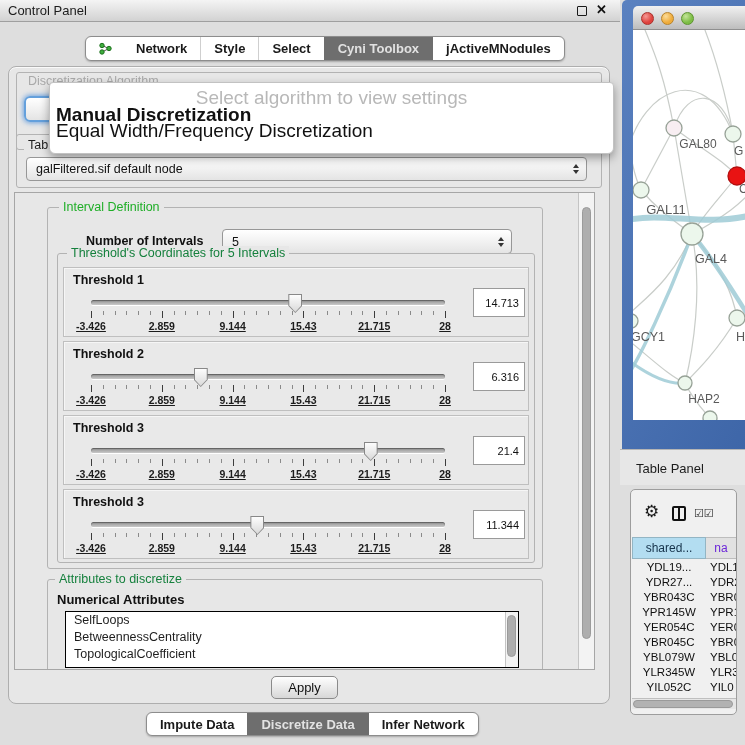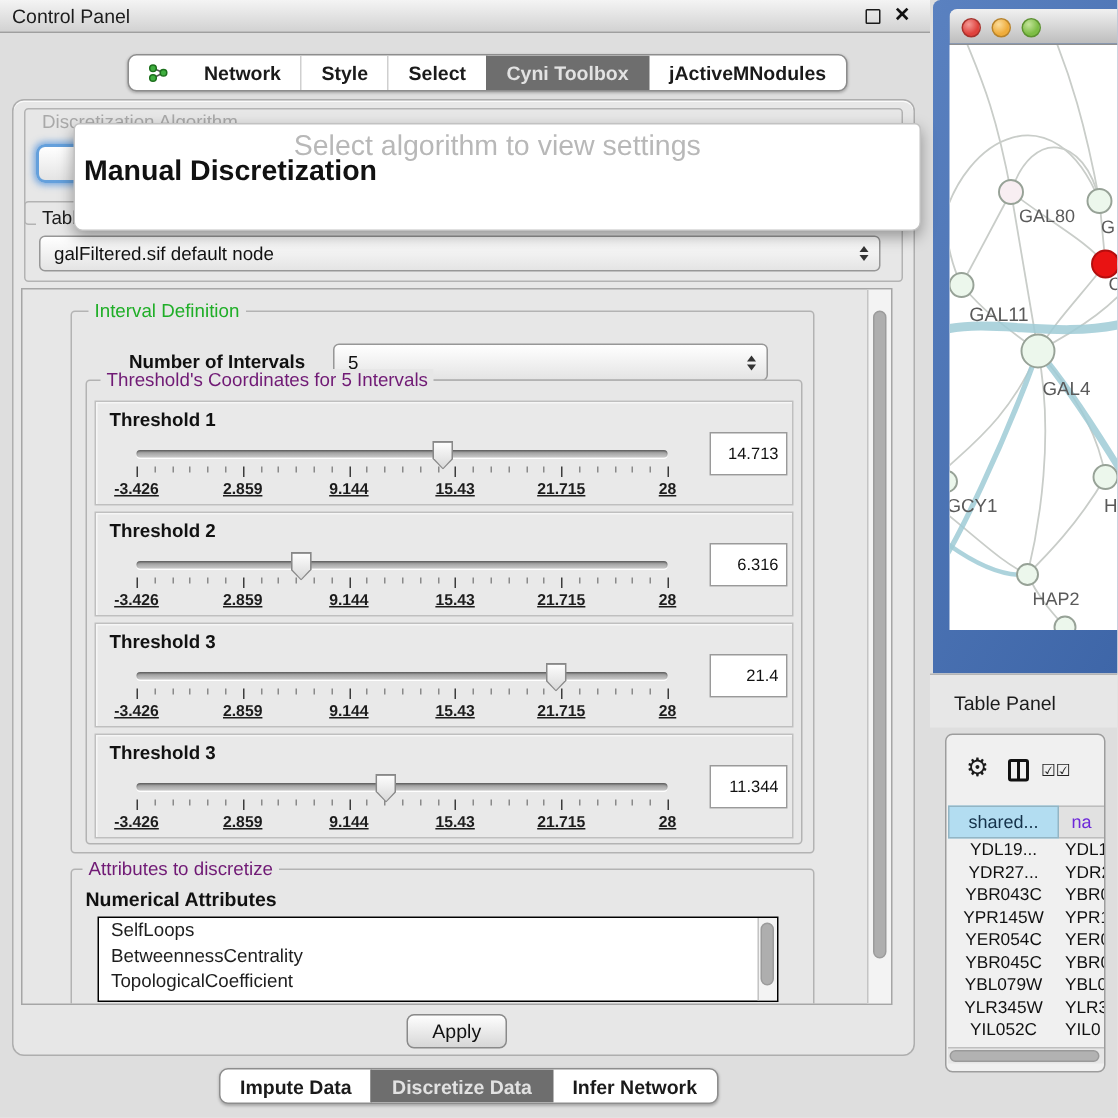--- a/index.html
+++ b/index.html
@@ -22,21 +22,21 @@
   .tabpill .tab.sel + .tab { border-left-color:#6e6e6e; }
   #topTabs { left:85px; top:36px; height:25px; }
   #bottomTabs { left:146px; top:712px; height:24px; }
 
   #mainPanel { position:absolute; left:8px; top:66px; width:602px; height:638px;
     background:#e7e7e7; border:1px solid #aeaeae; border-radius:8px; box-shadow:inset 0 1px 0 #fafafa; }
 
   .groupbox { position:absolute; border:1px solid #b3b3b3; border-radius:3px; }
   .grouplabel { position:absolute; font-size:12.5px; background:#e7e7e7; padding:0 4px; white-space:nowrap; z-index:2; }
   .glabel-green { color:#1fae27; }
-  .glabel-blue  { color:#701a75; }
+  .glabel-blue  { color:#15803d; }
   .glabel-dark  { color:#1c1c1c; }
   .glabel-gray  { color:#a9a9a9; }
 
   .combo { position:absolute; background:linear-gradient(#ffffff,#e4e4e4); border:1px solid #979797;
     border-radius:4px; font-size:12.5px; color:#111; display:flex; align-items:center; padding:0 9px; }
   .stepper { position:absolute; right:7px; top:50%; transform:translateY(-50%); display:flex; flex-direction:column; gap:2px; }
   .stepper .up   { width:0; height:0; border-left:3.5px solid transparent; border-right:3.5px solid transparent; border-bottom:4.5px solid #333; }
   .stepper .down { width:0; height:0; border-left:3.5px solid transparent; border-right:3.5px solid transparent; border-top:4.5px solid #333; }
 
   #algoComboFrag { left:24px; top:96px; width:564px; height:26px; border:2px solid #64a0dc; box-shadow:0 0 5px 1px rgba(70,140,220,.75); border-radius:6px; }
@@ -154,20 +154,21 @@
     <span>galFiltered.sif default node</span>
     <span class="stepper">
         <i class="up"></i>
         <i class="down"></i>
       </span>
   </div>
 
   <div id="popup">
     <div class="hint">Select algorithm to view settings</div>
     <div class="opt1">Manual Discretization</div>
+    <div class="opt2">Equal Width/Frequency Discretization</div>
   </div>
 
   <div id="scrollpane">
 
     <div class="groupbox" style="left:32px; top:14px; width:496px; height:362px;"></div>
     <div class="grouplabel glabel-green" style="left:44px; top:7px;">Interval Definition</div>
 
     <div style="position:absolute; left:71px; top:41px; font-size:12.5px; font-weight:bold; color:#111;">Number of Intervals</div>
     <div class="combo" style="left:207px; top:36px; width:290px; height:25px;">
       <span>5</span>

